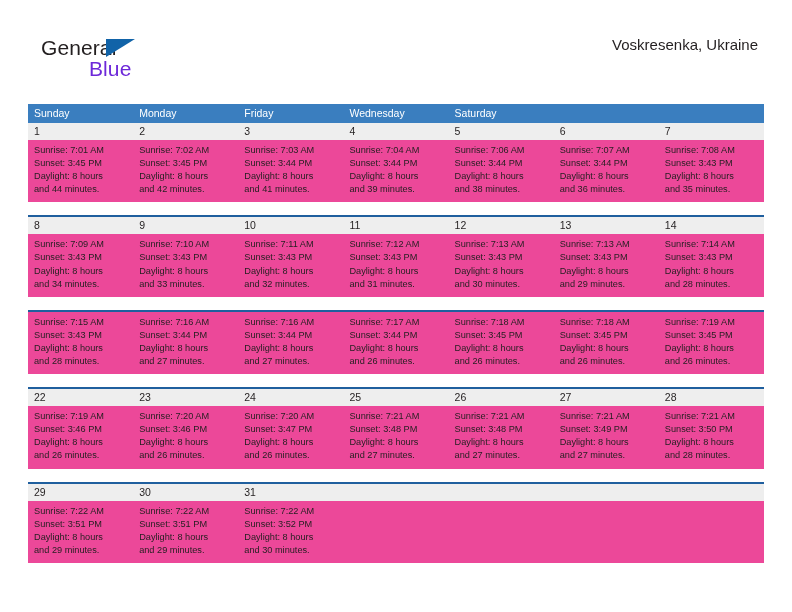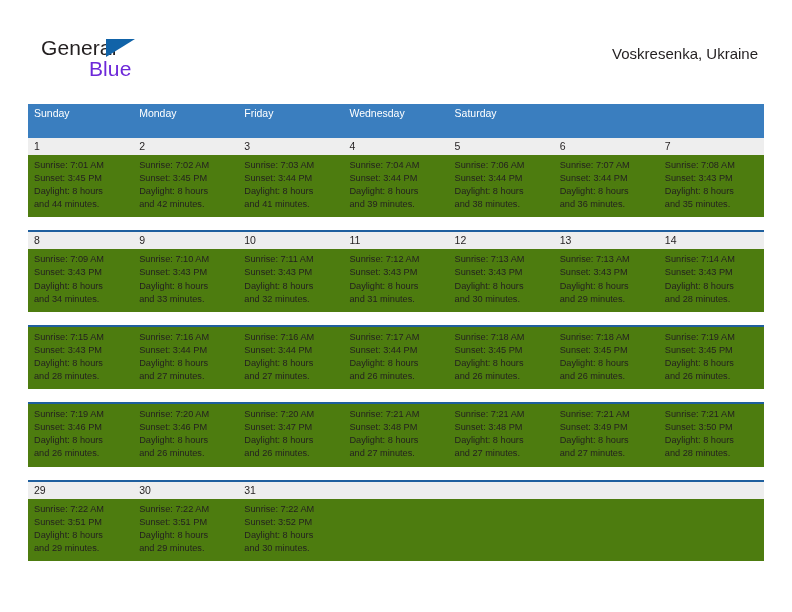--- a/index.html
+++ b/index.html
@@ -75,35 +75,35 @@
     font-weight: normal;
     color: #231f20;
     line-height: 34px;
     white-space: nowrap;
   }
   .location-title {
     font-size: 15px;
     font-weight: normal;
     color: #231f20;
     line-height: 20px;
-    margin-top: 12px;
+    margin-top: 3px;
     white-space: nowrap;
   }
 
   
   .calendar {
     position: absolute;
     left: 28px;
     top: 104px;
     width: 736px;
   }
   .weekday-row {
     display: flex;
     width: 736px;
-    height: 34px;
+    height: 19px;
     background: #3a7ebf;
   }
   .weekday-cell {
     width: 105.143px;
     height: 19px;
     box-sizing: border-box;
     padding-left: 6px;
     color: #ffffff;
     font-size: 10.5px;
     line-height: 19px;
@@ -136,21 +136,21 @@
     height: 17px;
     box-sizing: border-box;
     padding-left: 6px;
     font-size: 10.5px;
     line-height: 17px;
     color: #231f20;
   }
   .detail-row {
     display: flex;
     width: 736px;
-    background: #4d7c0f;
+    background: #ec4899;
   }
   .detail-cell {
     width: 105.143px;
     box-sizing: border-box;
     padding: 4px 4px 6px 6px;
     font-size: 9.2px;
     line-height: 13.1px;
     color: #231f20;
   }
   .detail-cell div {
@@ -344,20 +344,29 @@
               <div>Sunrise: 7:19 AM</div>
               <div>Sunset: 3:45 PM</div>
               <div>Daylight: 8 hours</div>
               <div>and 26 minutes.</div>
             </div>
           </div>
         </div>
         <div class="week-row">
           <div class="week-spacer"></div>
           <div class="week-rule"></div>
+          <div class="daynum-band">
+            <div class="daynum-cell">22</div>
+            <div class="daynum-cell">23</div>
+            <div class="daynum-cell">24</div>
+            <div class="daynum-cell">25</div>
+            <div class="daynum-cell">26</div>
+            <div class="daynum-cell">27</div>
+            <div class="daynum-cell">28</div>
+          </div>
           <div class="detail-row">
             <div class="detail-cell">
               <div>Sunrise: 7:19 AM</div>
               <div>Sunset: 3:46 PM</div>
               <div>Daylight: 8 hours</div>
               <div>and 26 minutes.</div>
             </div>
             <div class="detail-cell">
               <div>Sunrise: 7:20 AM</div>
               <div>Sunset: 3:46 PM</div>

